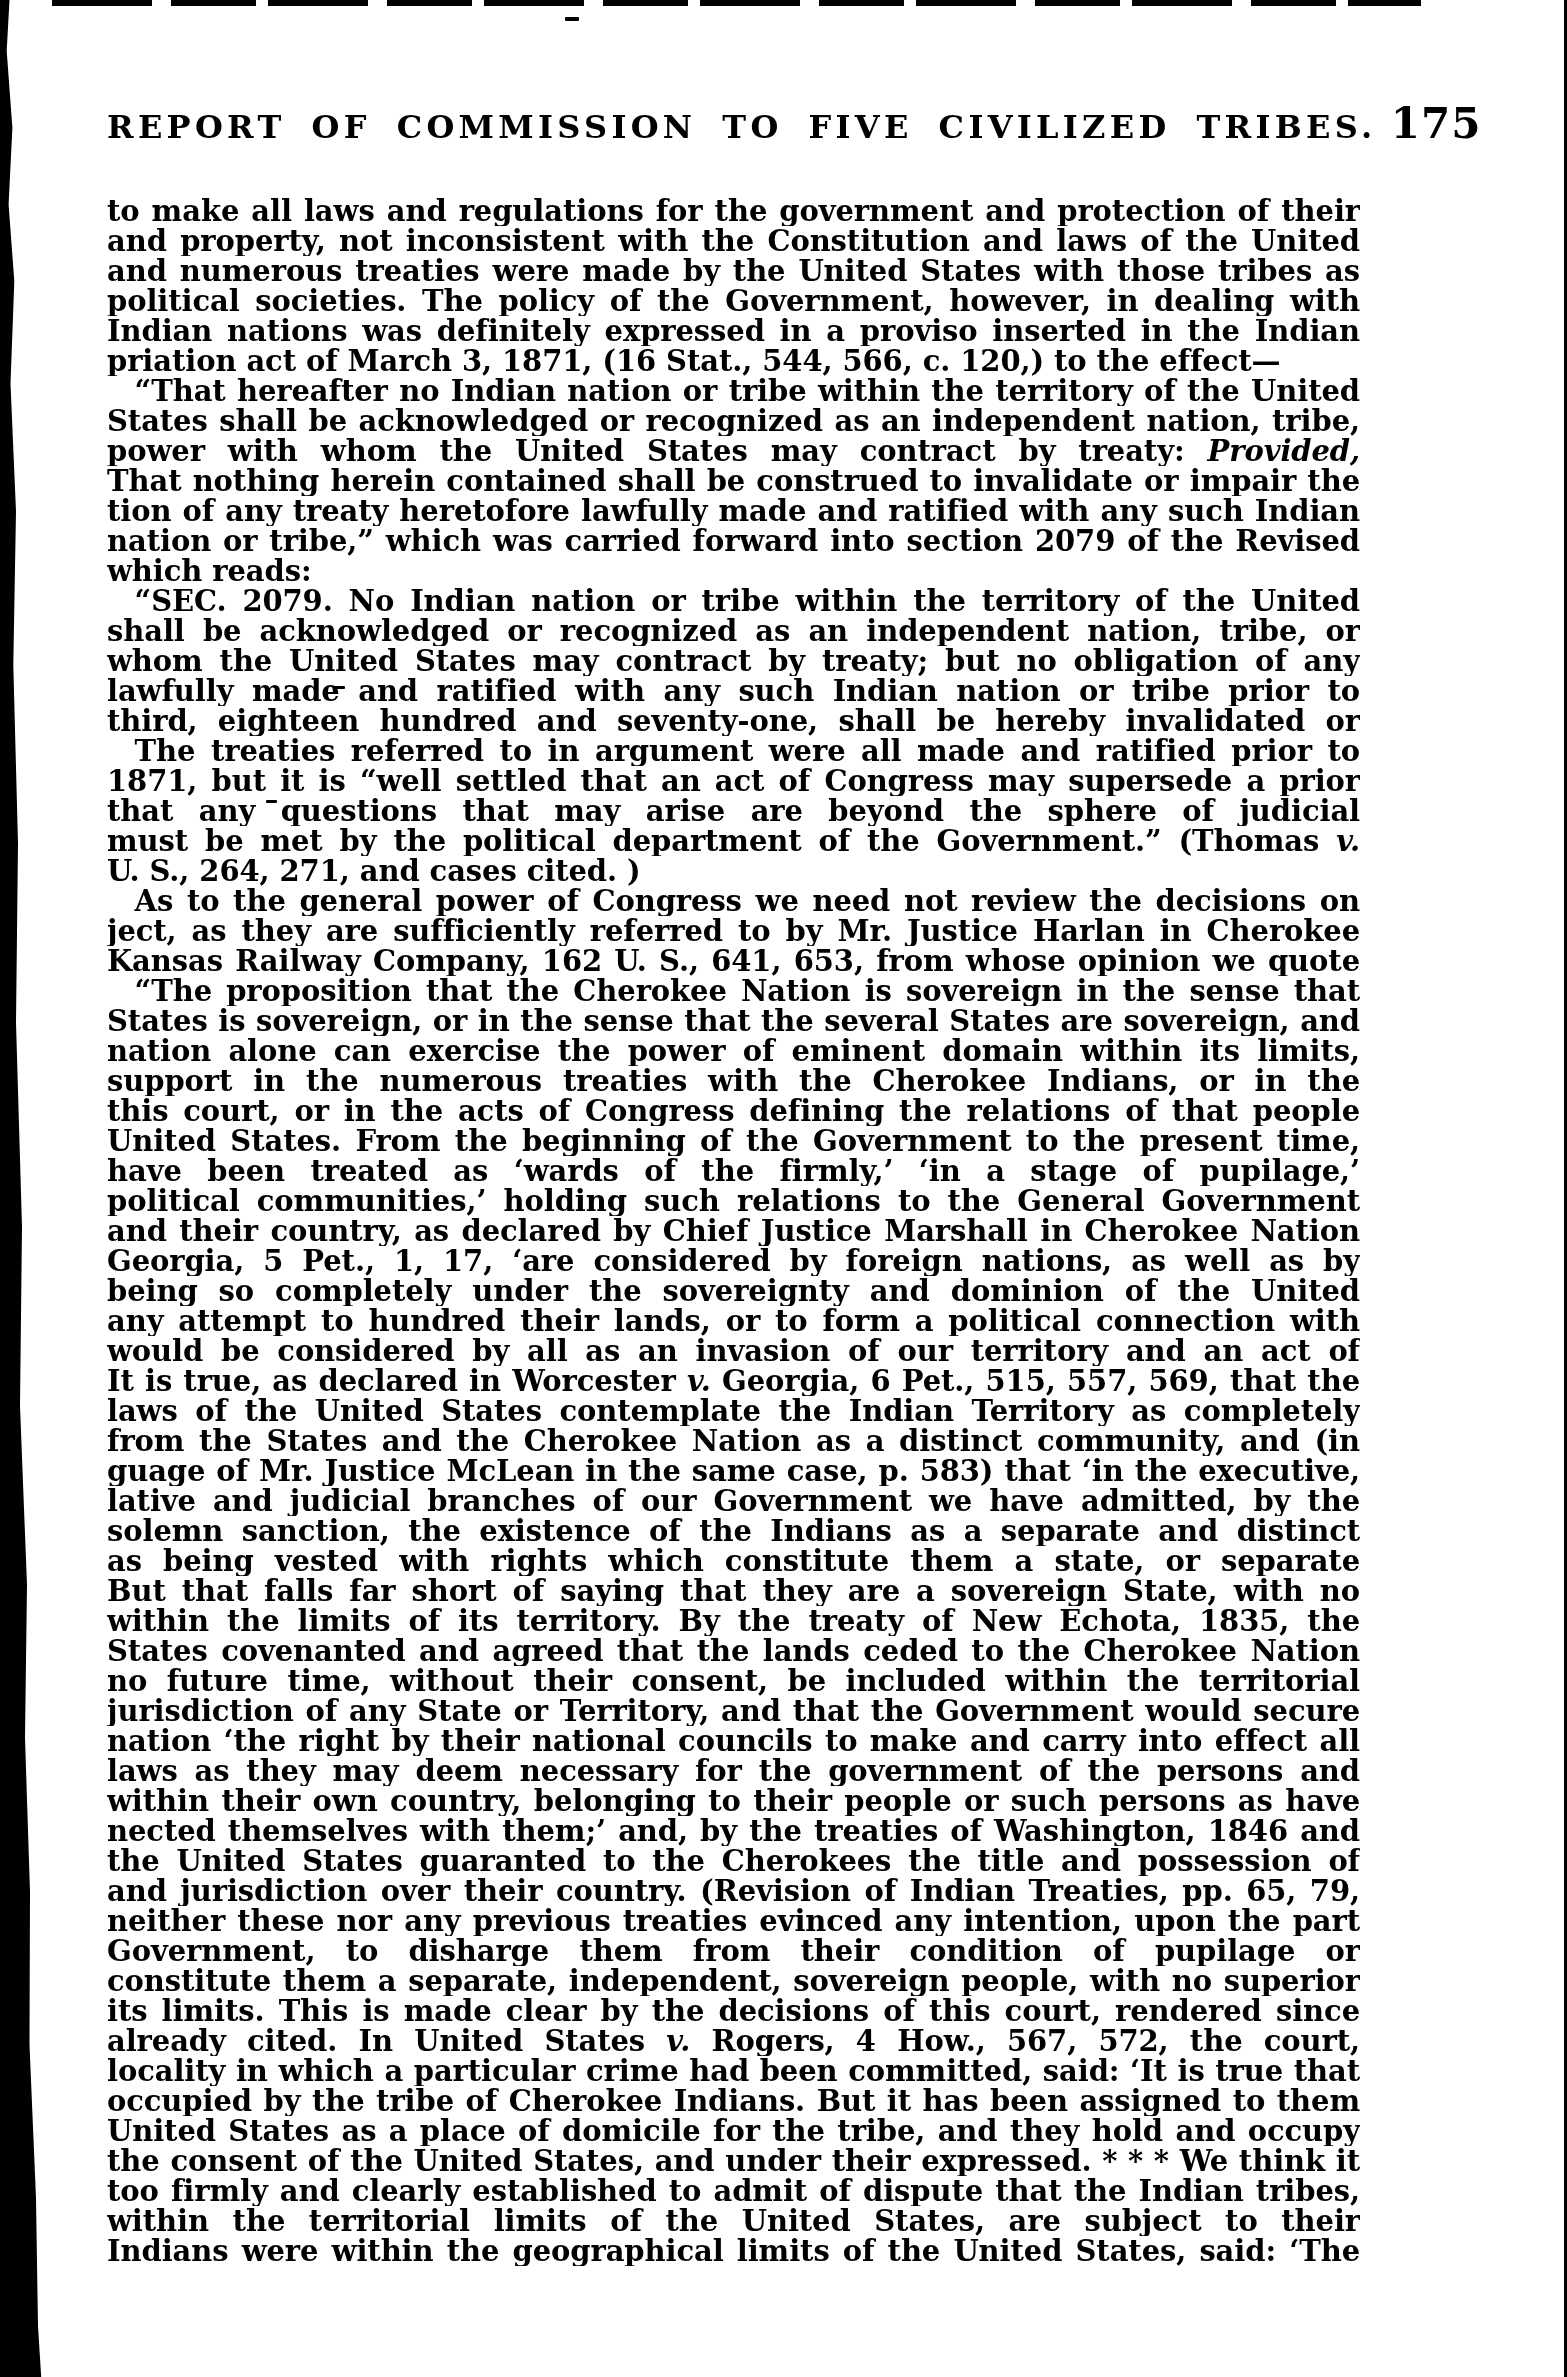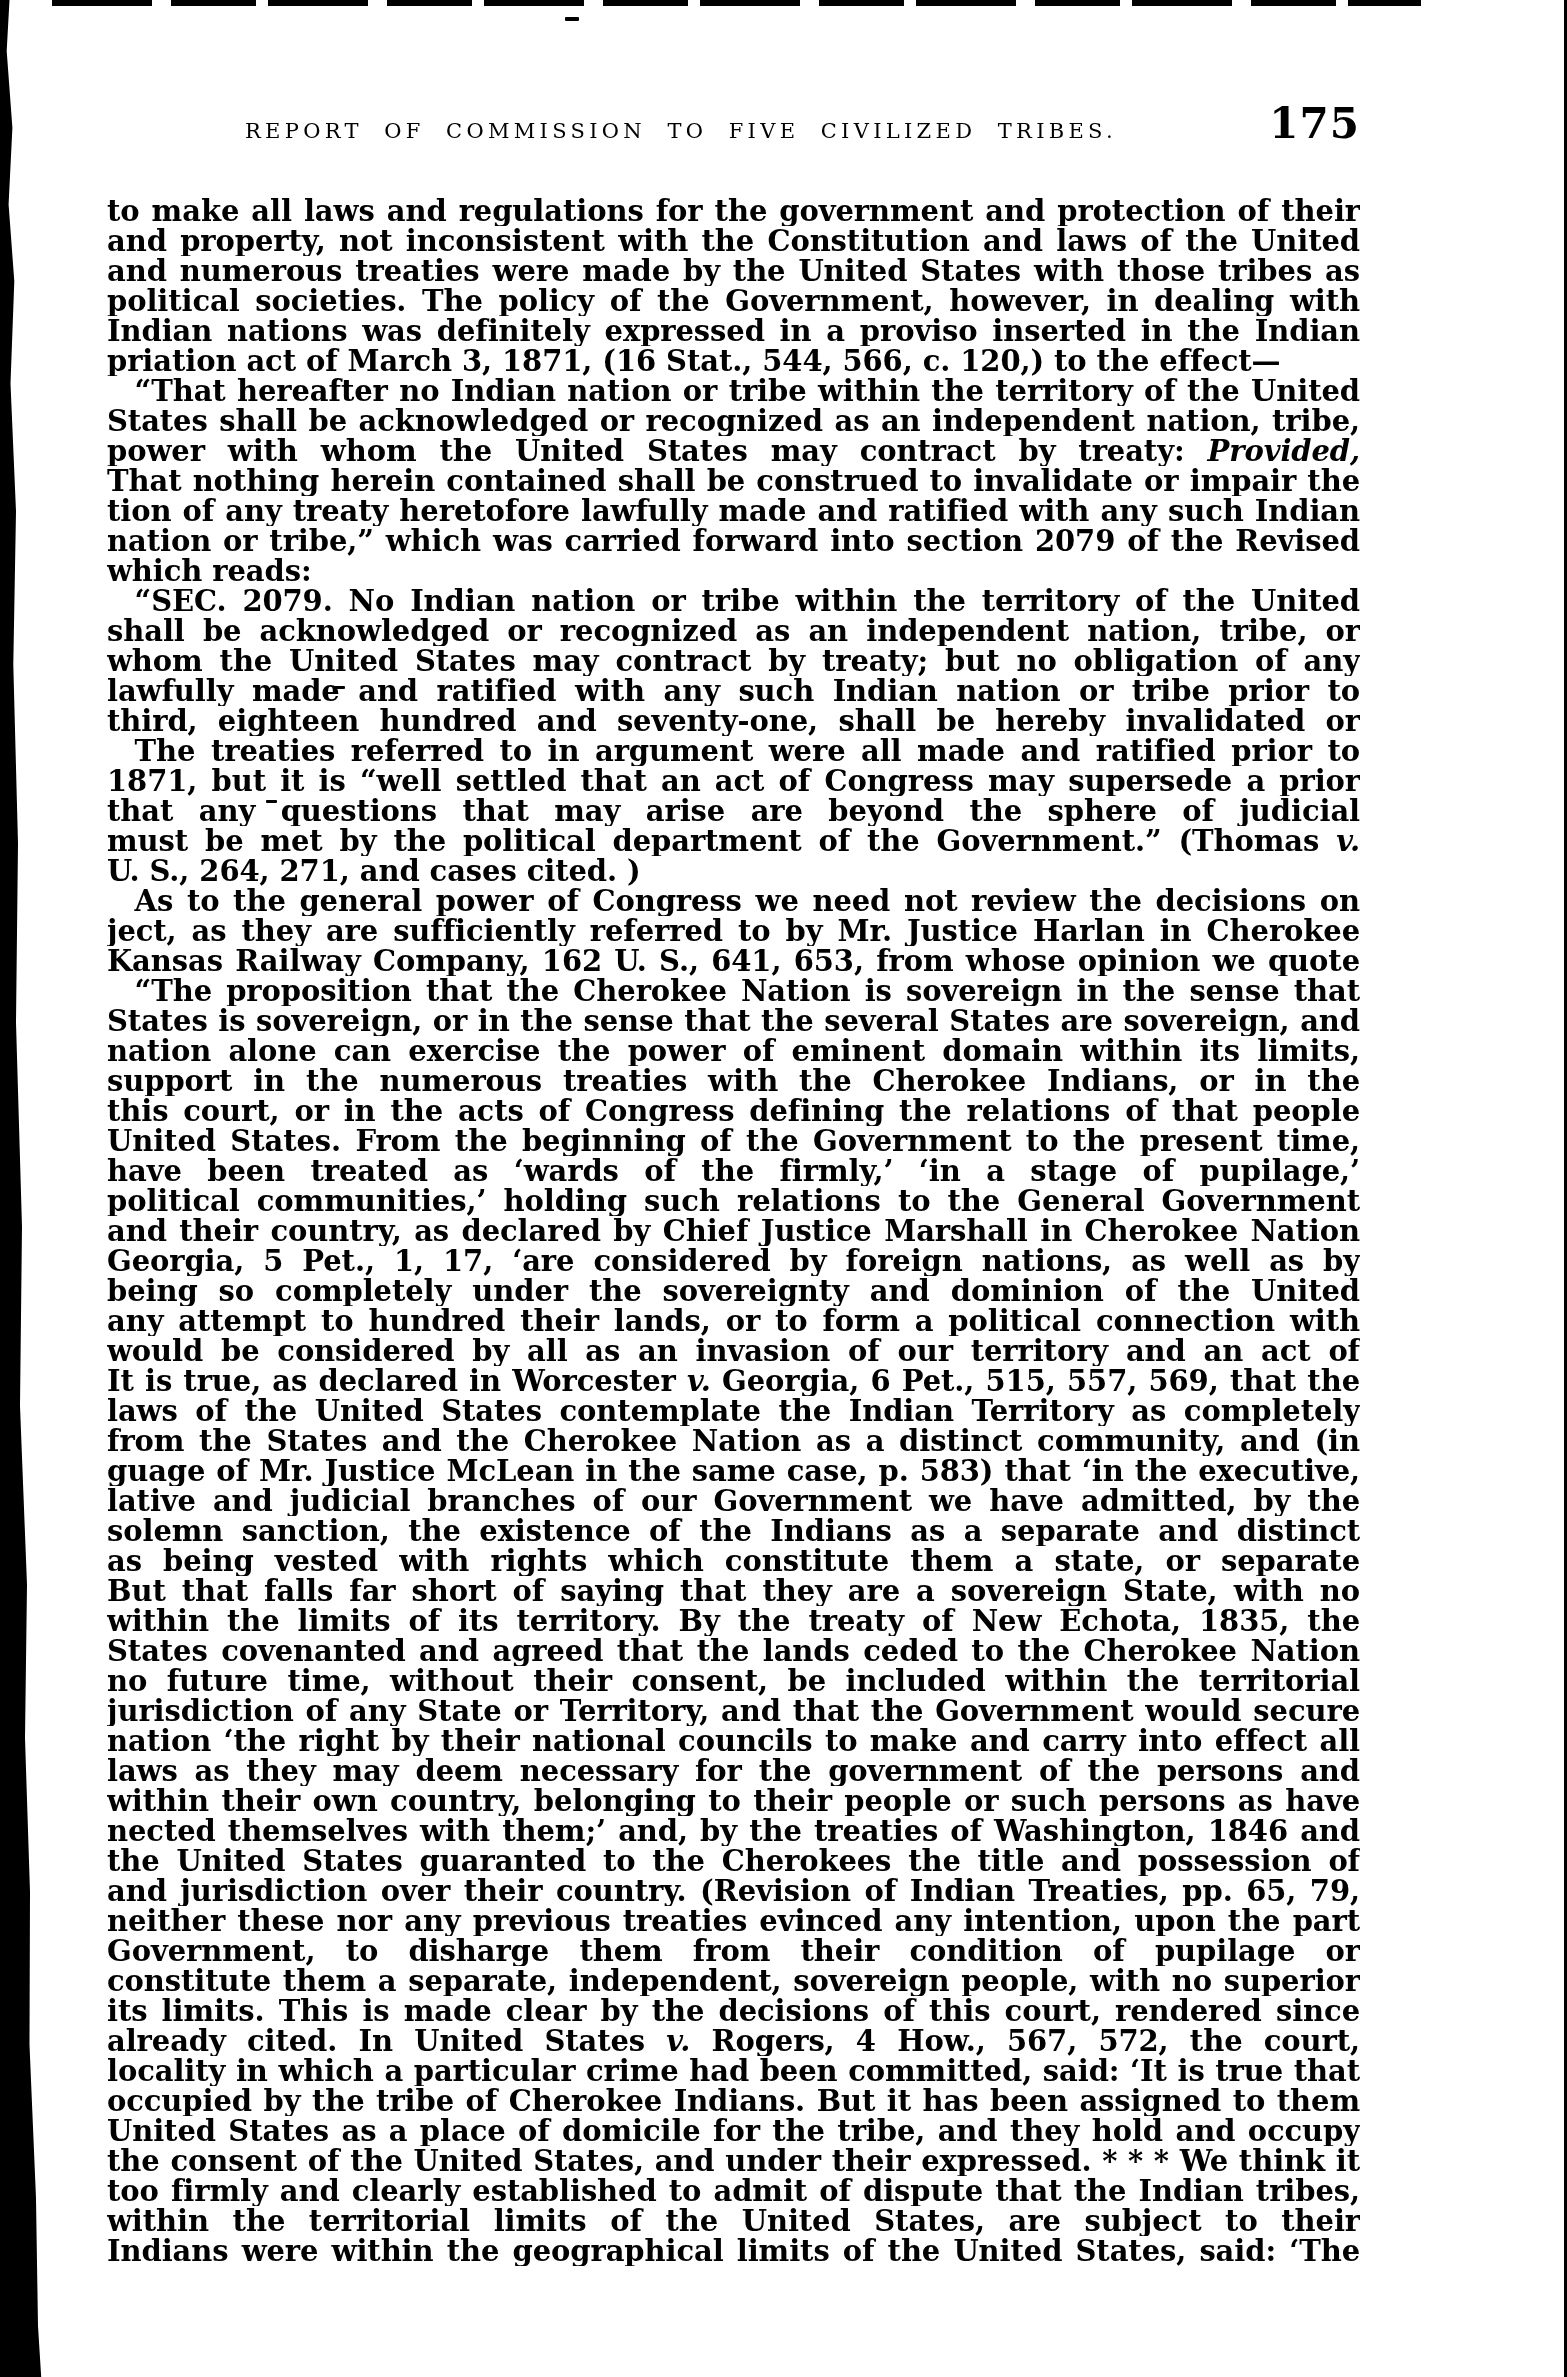--- a/index.html
+++ b/index.html
@@ -31,22 +31,22 @@
 
   
   #header {
     position: absolute;
     left: 107px; top: 99px; width: 1253px;
     display: flex; align-items: baseline;
   }
   #header-title {
     flex: 1;
     text-align: center;
-    font-size: 21px;
-    font-weight: normal;
+    font-size: 32px;
+    font-weight: bold;
     letter-spacing: 4.3px;
     word-spacing: 10.5px;
     white-space: nowrap;
   }
   #page-number {
     font-size: 42px;
     font-weight: bold;
     letter-spacing: 1px;
     margin-left: 14.3px;
   }

